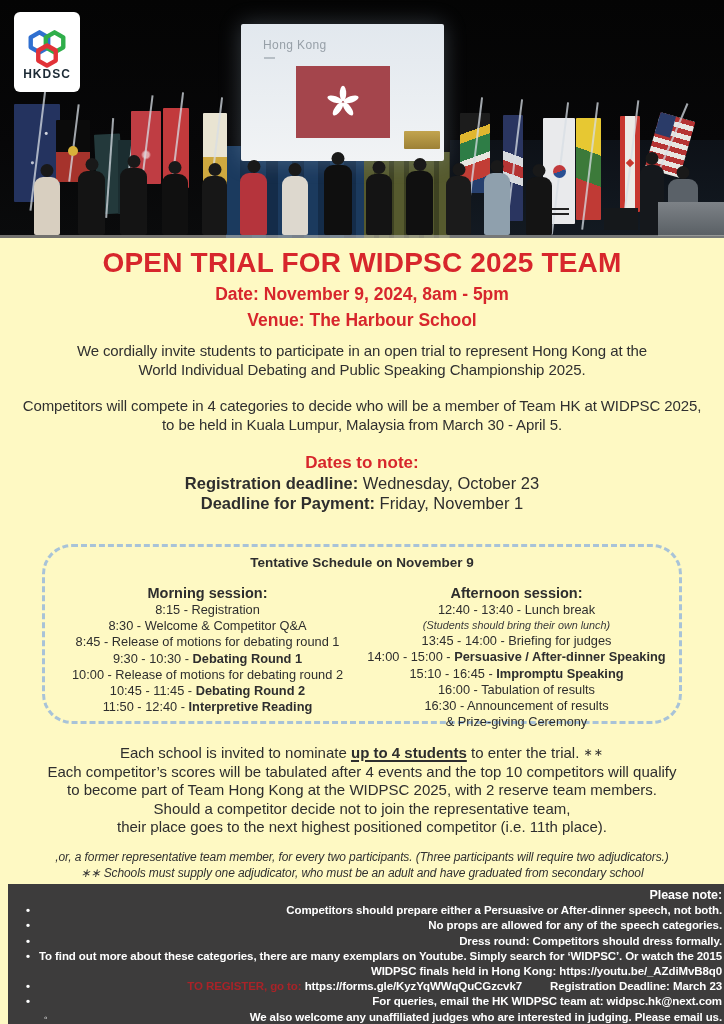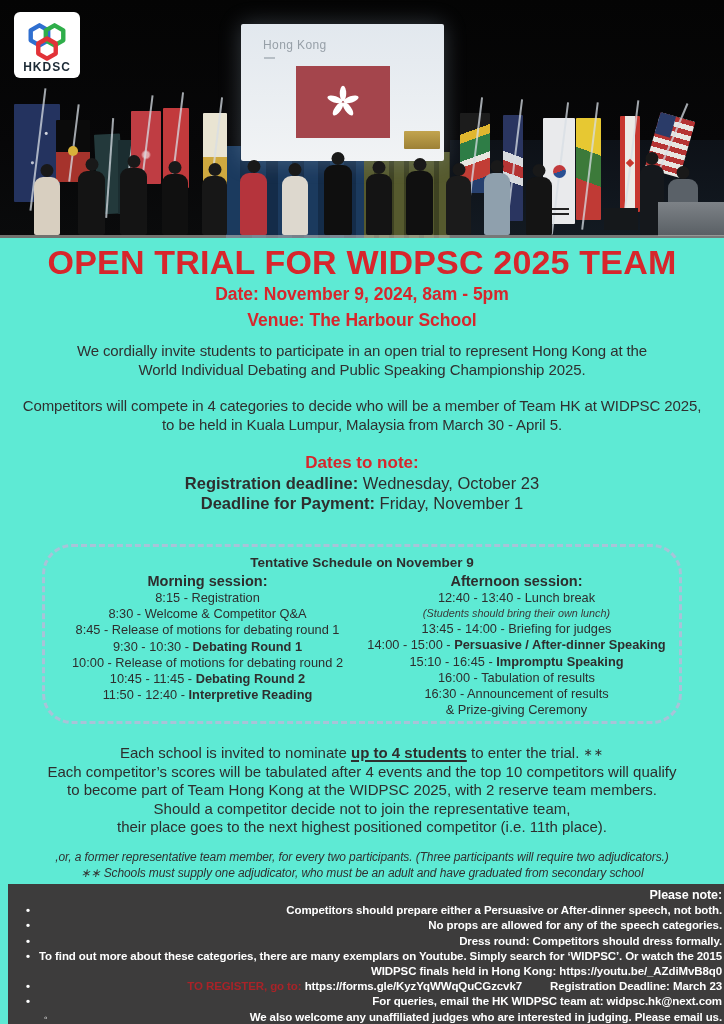--- a/index.html
+++ b/index.html
@@ -1,69 +1,69 @@
 <!DOCTYPE html>
 <html><head>
 <meta charset="utf-8">
 <style>
   * { margin:0; padding:0; box-sizing:border-box; }
   html,body { background:#888; }
   .page {
     position:relative; width:724px; height:1024px; margin:0 auto;
-    background:#5eead4; overflow:hidden;
+    background:#fef9c3; overflow:hidden;
     font-family:"Liberation Sans", sans-serif; color:#2e2e2e;
   }
   
   .photo { position:relative; width:724px; height:238px; background:linear-gradient(180deg,#040404 0%,#070708 60%,#0a0b0c 100%); overflow:hidden; }
   .blue-curtain { position:absolute; left:226px; top:146px; width:140px; bottom:0;
     background:repeating-linear-gradient(90deg,#1b3a5e 0 14px,#142c49 14px 26px); }
   .olive-wall { position:absolute; left:364px; top:152px; width:86px; bottom:0;
     background:repeating-linear-gradient(90deg,#565a2e 0 10px,#3e4222 10px 15px); }
   .right-curtain { position:absolute; left:450px; top:140px; right:0; bottom:0;
     background:linear-gradient(180deg,#0d1117,#131a22); }
   .stage-edge { position:absolute; left:0; right:0; bottom:0; height:3px; background:#c9c6c0; opacity:.55; }
   .screen { position:absolute; left:241px; top:24px; width:203px; height:137px;
     background:linear-gradient(180deg,#e2e8ee,#f1f3f5); border-radius:2px;
     box-shadow:0 0 22px rgba(190,215,240,.25); }
   .screen-title { position:absolute; left:22px; top:14px; font-size:12px; color:#97a0a8; letter-spacing:.4px; }
   .screen-dash { position:absolute; left:23px; top:33px; width:11px; height:2px; background:#b6bec5; }
   .screen-flag { position:absolute; left:50%; top:42px; transform:translateX(-50%);
     width:94px; height:72px; background:#a4454c; display:flex; align-items:center; justify-content:center; }
   .plaque { position:absolute; left:404px; top:131px; width:36px; height:18px;
     background:linear-gradient(180deg,#c2a44f,#9d8136); border-radius:1px; }
-  .logo { position:absolute; left:14px; top:12px; width:66px; height:66px; background:#fff;
+  .logo { position:absolute; left:14px; top:12px; width:66px; height:80px; background:#fff;
     border-radius:6px; display:flex; flex-direction:column; align-items:center; justify-content:center; padding-top:2px; }
   .logo-text { font-size:12px; font-weight:bold; color:#1d2b36; letter-spacing:1px; margin-top:-3px; }
   .flag { position:absolute; border-radius:1px; }
   .flag::before { content:""; position:absolute; left:50%; top:-16px; width:2px; height:125%;
     background:rgba(215,222,228,.75); transform:rotate(7deg); }
   .person { position:absolute; bottom:3px; border-radius:9px 9px 2px 2px; background:#141414; }
   .person::before { content:""; position:absolute; top:-13px; left:50%; transform:translateX(-50%);
     width:13px; height:13px; border-radius:50%; background:#191919; }
   .podium { position:absolute; right:0; bottom:2px; width:66px; height:34px;
     background:linear-gradient(180deg,#7d8287,#595f64); }
   .laptop { position:absolute; left:604px; bottom:8px; width:34px; height:22px; background:#15181b; }
 
   
   .content { text-align:center; }
-  .title { margin-top:8px; font-size:34px; line-height:33px; font-weight:800;
+  .title { margin-top:8px; font-size:28px; line-height:33px; font-weight:800;
     color:#d7262c; letter-spacing:.2px; }
   .subline { margin-top:5px; font-size:17.5px; line-height:21px; font-weight:800; color:#d7262c; }
   .body-p { margin-top:10px; font-size:15px; line-height:19px; letter-spacing:-.1px; color:#303030; }
   .body-p.second { margin-top:17px; }
   .body-p span { display:block; }
   .dates-heading { margin-top:19px; font-size:17px; font-weight:bold; color:#d7262c; line-height:20px; }
   .date-row { font-size:16.5px; line-height:20px; }
   .date-row .lbl { font-weight:bold; }
 
   .sched-box { margin:31px auto 0; width:640px; height:180px;
     border:3px dashed #a8c3d8; border-radius:30px; padding:5px 8px 0; }
   .sched-title { font-size:13.5px; font-weight:bold; line-height:16px; margin-top:3px; }
   .sched-cols { display:flex; margin-top:1px; }
-  .sched-col { width:50%; }
+  .sched-col { width:50%;margin-top:12px; }
   .sched-heading { font-size:14.5px; font-weight:bold; line-height:18px; }
   .sched-item { font-size:12.8px; line-height:16.2px; white-space:nowrap; }
   .sched-item .b { font-weight:bold; }
   .sched-item.note-small { font-size:10.8px; font-style:italic; line-height:15px; color:#3a3a3a; }
 
   .nomination { margin-top:19px; font-size:15px; line-height:18.6px; color:#2e2e2e; }
   .nomination .block { display:block; }
   .bold-underline { font-weight:bold; text-decoration:underline; text-decoration-thickness:2px; text-underline-offset:2px; }
   .stars { font-size:11px; vertical-align:2px; letter-spacing:1px; }
   .footnote { margin-top:12px; font-size:12px; font-style:italic; line-height:16px; color:#303030; letter-spacing:-.1px; }

